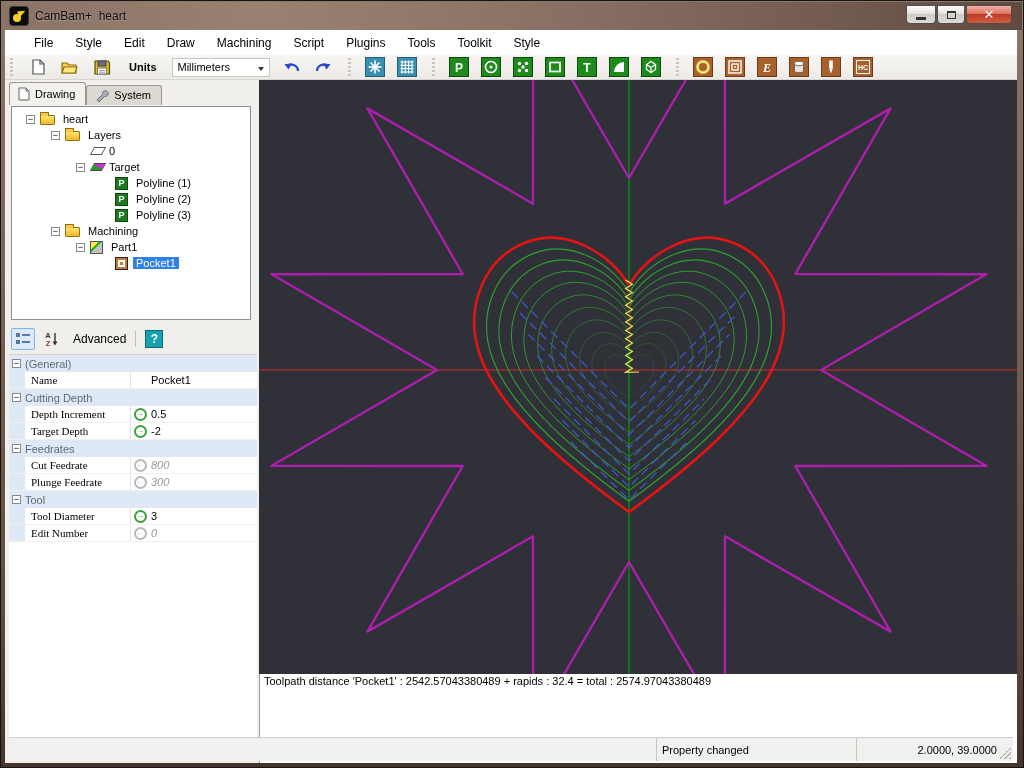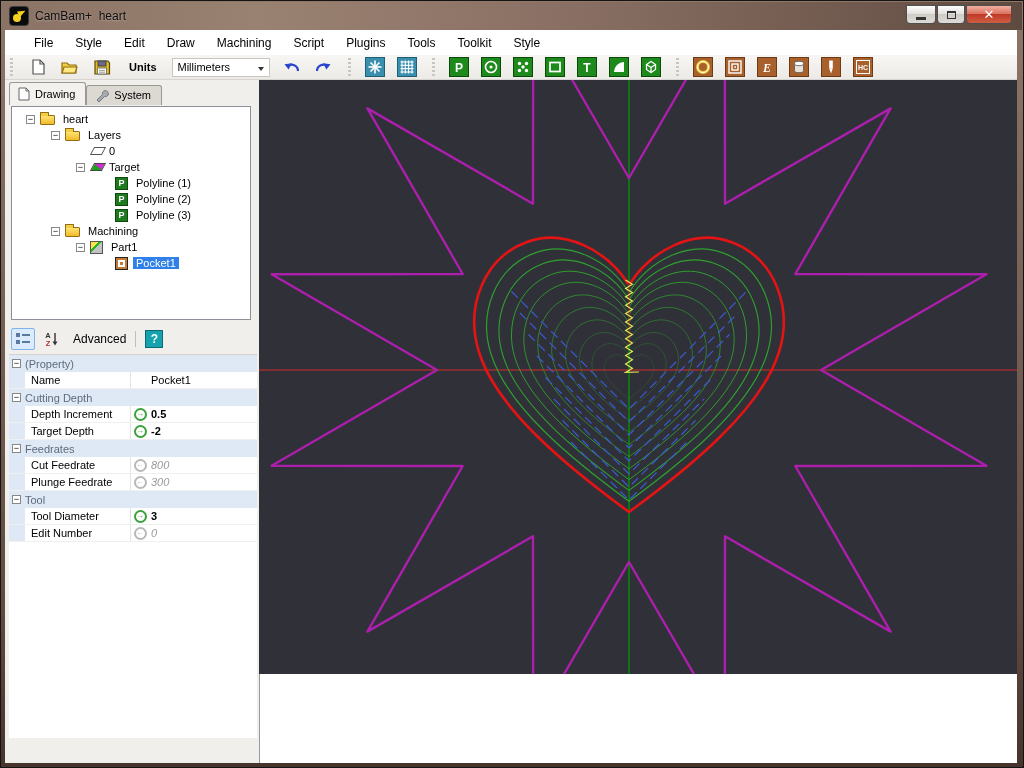--- a/index.html
+++ b/index.html
@@ -92,28 +92,28 @@
   .vsep { width:1px; height:16px; background:#c2bfba; margin:0 3px; }
   .pt-help { width:18px; height:18px; background:#14a3ae; border:1px solid #0c6a72; color:#fff;
     font-weight:bold; font-size:12px; display:flex; align-items:center; justify-content:center; }
 
   .propgrid { position:absolute; left:4px; top:274px; width:248px; bottom:0; background:#fff;
     border-top:1px solid #d5d2cc; }
   .pcat { height:17px; background:#dfe9f5; display:flex; align-items:center; color:#5d6b7d; }
   .pcat .expander { margin-left:3px; margin-right:4px; }
   .prow { height:17px; display:flex; align-items:stretch; border-bottom:1px solid #f0f0f0; background:#fff; }
   .pgutter { flex:0 0 16px; background:#dfe9f5; }
-  .plabel { flex:0 0 106px; display:flex; align-items:center; padding-left:6px; border-right:1px solid #e4e4e4; }
+  .plabel { flex:0 0 106px; display:flex; align-items:center; padding-left:6px; border-right:1px solid #e4e4e4;font-family:Liberation Serif, serif; }
   .pind { flex:0 0 18px; display:flex; align-items:center; justify-content:center; }
   .ind { width:13px; height:13px; border-radius:50%; display:flex; align-items:center; justify-content:center;
     font-size:8px; line-height:8px; font-weight:bold; }
   .ind.green { border:2px solid #3aa23a; color:#3aa23a; }
   .ind.gray  { border:2px solid #b8b8b8; color:#b8b8b8; }
   .pvalue { flex:1; display:flex; align-items:center; padding-left:2px; }
-  .pvalue.bold { font-weight:bold; }
+  .pvalue.bold { font-weight:normal; }
   .pvalue.muted { color:#9a9a9a; font-style:italic; }
 
   
   .canvas { position:absolute; left:254px; top:50px; width:758px; height:594px; background:#2f3038; overflow:hidden; }
   .messages { position:absolute; left:254px; top:644px; width:758px; bottom:0; background:#fff;
     border-left:1px solid #9a9a9a; }
   .msgline { height:14.5px; font-size:11px; padding:0 4px; white-space:nowrap; overflow:hidden; display:flex; align-items:center; }
   .msgline.hl { background:#3297fd; color:#fff; }
 
   
@@ -424,21 +424,21 @@
             </svg>
         </div>
         <span class="adv-label">Advanced</span>
         <div class="vsep"></div>
         <div class="pt-help">?</div>
       </div>
 
       <div class="propgrid" id="propgrid">
           <div class="pcat">
             <span class="expander">−</span>
-            <span>(Property)</span>
+            <span>(General)</span>
           </div>
           <div class="prow">
             <div class="pgutter"></div>
             <div class="plabel">Name</div>
             <div class="pind"></div>
             <div class="pvalue">Pocket1</div>
           </div>
           <div class="pcat">
             <span class="expander">−</span>
             <span>Cutting Depth</span>
@@ -525,17 +525,26 @@
           <polyline points="278,276 370,368 462,276" fill="none" stroke="#3b5bd6" stroke-width="1.2" stroke-dasharray="9 5"></polyline>
           <polyline points="269.5,254.5 370,355 470.5,254.5" fill="none" stroke="#3b5bd6" stroke-width="1.2" stroke-dasharray="9 5"></polyline>
           <polyline points="261,233 370,342 479,233" fill="none" stroke="#3b5bd6" stroke-width="1.2" stroke-dasharray="9 5"></polyline>
           <polyline points="252.5,211.5 370,329 487.5,211.5" fill="none" stroke="#3b5bd6" stroke-width="1.2" stroke-dasharray="9 5"></polyline>
           <line x1="370" y1="202" x2="370" y2="265" stroke="#8a2020" stroke-width="1.4"></line>
           <polyline points="366.6,200.0 373.4,204.2 366.6,208.4 373.4,212.6 366.6,216.8 373.4,221.0 366.6,225.2 373.4,229.4 366.6,233.6 373.4,237.8 366.6,242.0 373.4,246.2 366.6,250.4 373.4,254.6 366.6,258.8 373.4,263.0 366.6,267.2 373.4,271.4 366.6,275.6 373.4,279.8 366.6,284.0 373.4,288.2 366.6,292.4 380,292" fill="none" stroke="#e6e65a" stroke-width="1.2"></polyline>
         </svg>
     </div>
 
     <div class="messages">
+      <div class="msgline">Toolpath distance 'Pocket1' : 2542.57043380489 + rapids : 32.4 = total : 2574.97043380489</div>
     </div>
 
+    <div class="statusbar">
+      <div class="sb-cell sb-main"></div>
+      <div class="sb-cell sb-msg">Property changed</div>
+      <div class="sb-cell sb-coords">
+        <span>2.0000, 39.0000</span>
+        <div class="gripdots"></div>
+      </div>
+    </div>
 
   </div>
 </div>
 
 </body></html>

